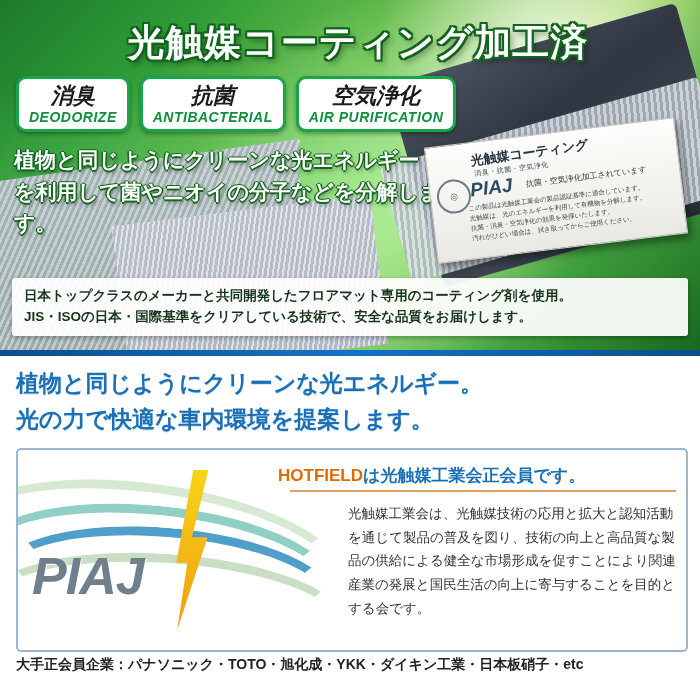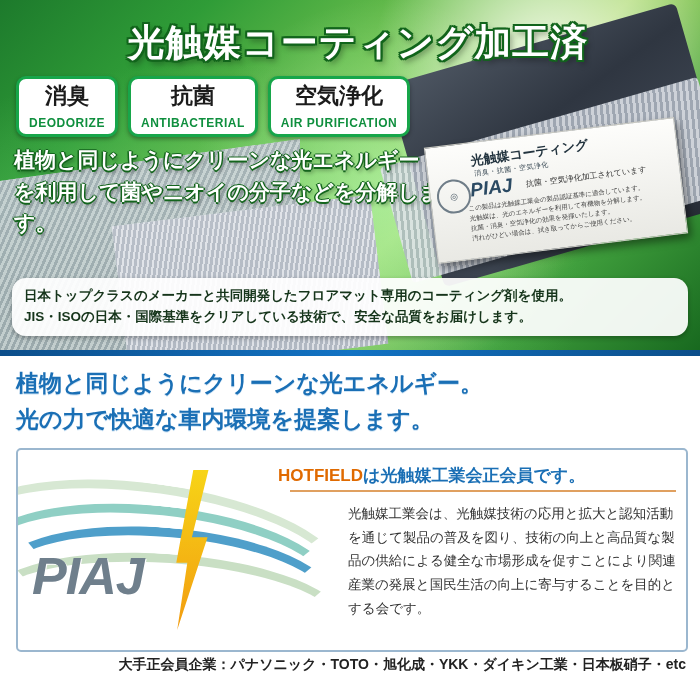--- a/index.html
+++ b/index.html
@@ -72,26 +72,27 @@
     position:absolute;left:16px;top:76px;display:flex;gap:10px;
   }
   .badge{
     background:#ffffff;
     border:3px solid #17a64a;
     border-radius:10px;
     padding:5px 10px 4px 10px;
     text-align:center;
     box-shadow:0 2px 4px rgba(0,0,0,.35);
     min-width:76px;
+    font-style:italic;
   }
   .badge .jp{
     display:block;color:#1b1b1b;font-size:22px;font-weight:bold;line-height:1.05;
   }
   .badge .en{
-    display:block;color:#0f8f3e;font-size:12px;font-weight:bold;letter-spacing:.5px;margin-top:9px;
+    display:block;color:#0f8f3e;font-size:14px;font-weight:bold;letter-spacing:.5px;margin-top:2px;
   }
 
   .lead{
     position:absolute;left:14px;top:144px;width:440px;
     color:#ffffff;font-size:21px;font-weight:bold;line-height:1.5;
     text-shadow:1.5px 0 0 #14651d,-1.5px 0 0 #14651d,0 1.5px 0 #14651d,0 -1.5px 0 #14651d, 2px 3px 4px rgba(0,0,0,.4);
   }
   .note{
     position:absolute;left:14px;top:218px;
     color:#ffffff;font-size:12px;font-weight:bold;
@@ -128,21 +129,21 @@
   }
   .label-card .lc-logo{
     position:absolute;left:6px;top:34px;width:30px;height:30px;border-radius:50%;
     border:2px solid #6f7d88;color:#55636e;font-size:9px;font-weight:bold;
     display:flex;align-items:center;justify-content:center;
   }
 
   .whitebox{
     position:absolute;left:12px;top:278px;width:676px;
     background:rgba(255,255,255,0.93);
-    border-radius:14px;
+    border-radius:3px;
     padding:8px 12px;
     box-sizing:border-box;
     box-shadow:0 2px 5px rgba(0,0,0,.3);
   }
   .whitebox p{
     margin:0;color:#16351b;font-size:13.5px;font-weight:bold;line-height:1.55;
   }
 
   
   .divider{
@@ -193,21 +194,21 @@
   .piaj-underline{
     position:absolute;left:272px;top:40px;width:386px;height:2px;background:#e0a060;
   }
   .piaj-body{
     position:absolute;left:330px;top:52px;width:330px;
     font-size:13.5px;color:#333333;line-height:1.75;
   }
 
   .members{
     position:absolute;left:16px;top:300px;width:670px;
-    font-size:14px;font-weight:bold;color:#222222;text-align:right;
+    font-size:14px;font-weight:bold;color:#222222;
   }
 </style>
 </head>
 <body>
 
 <div id="page">
 
   <div class="top-panel">
     <div class="carpet"></div>
     <div class="mat-strip"></div>

